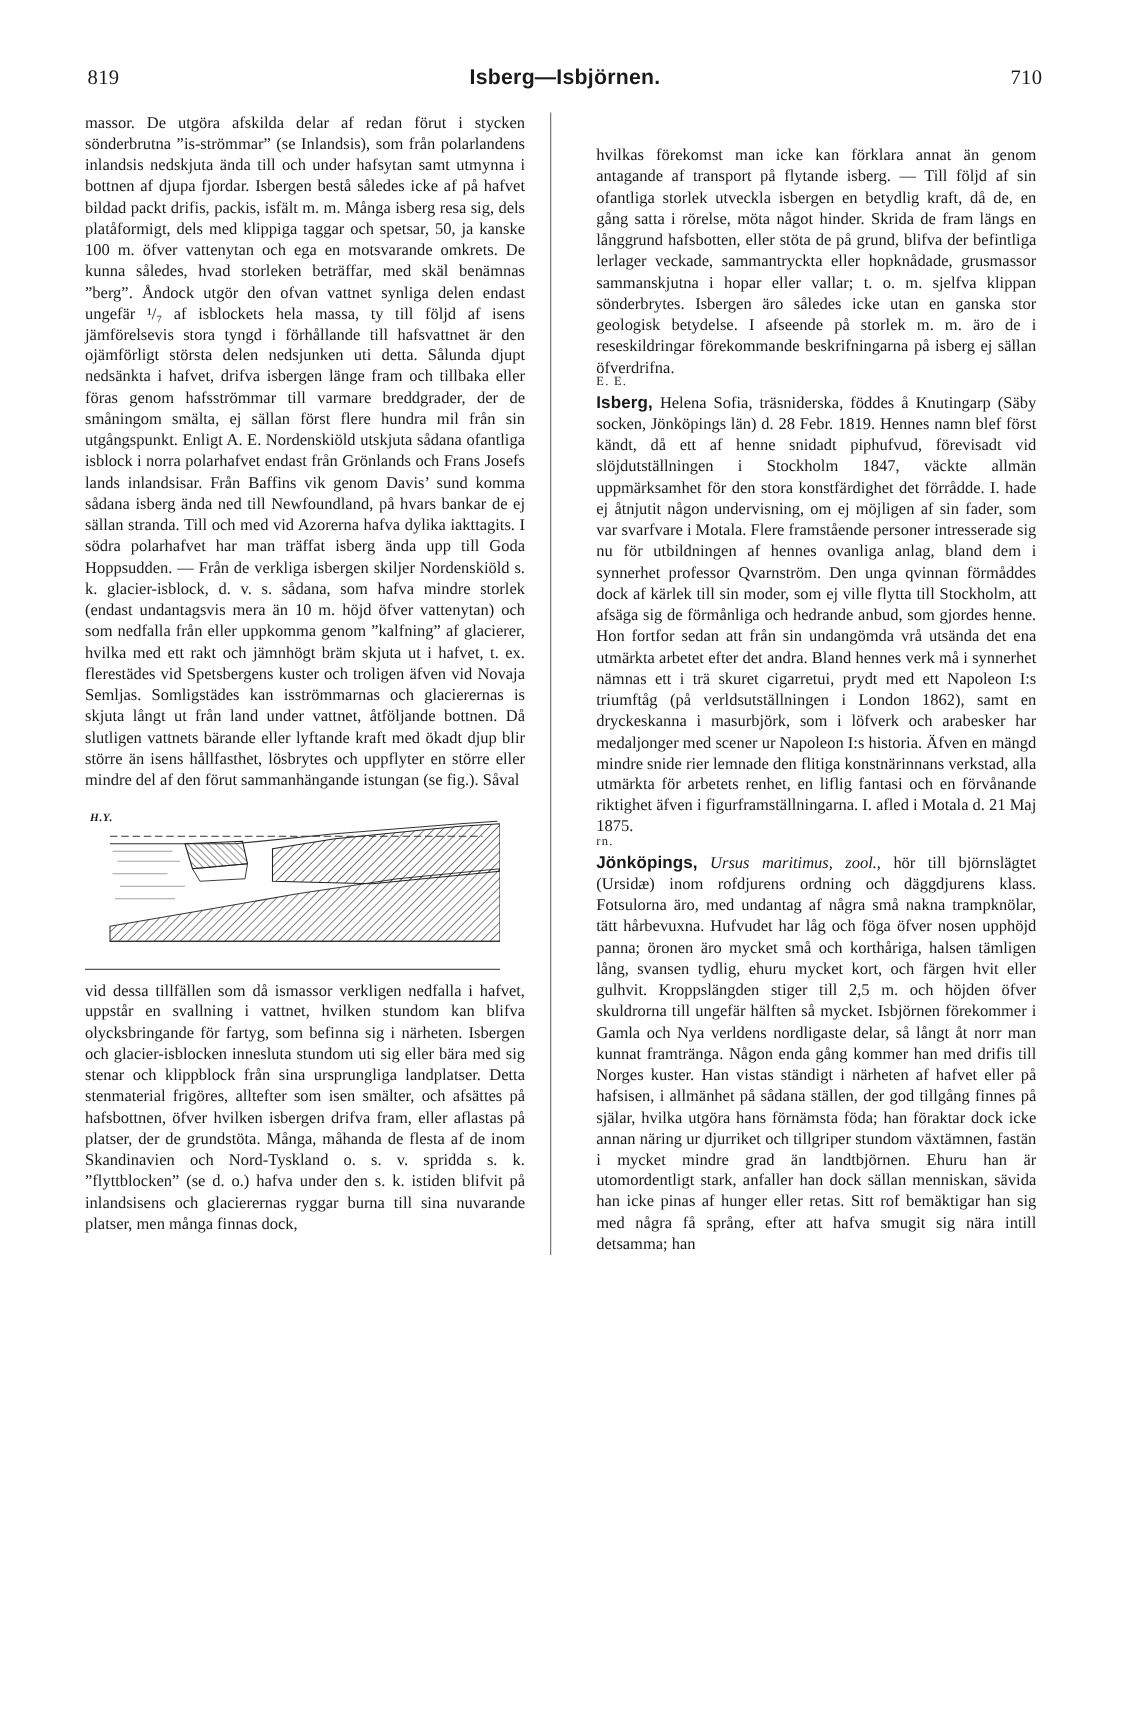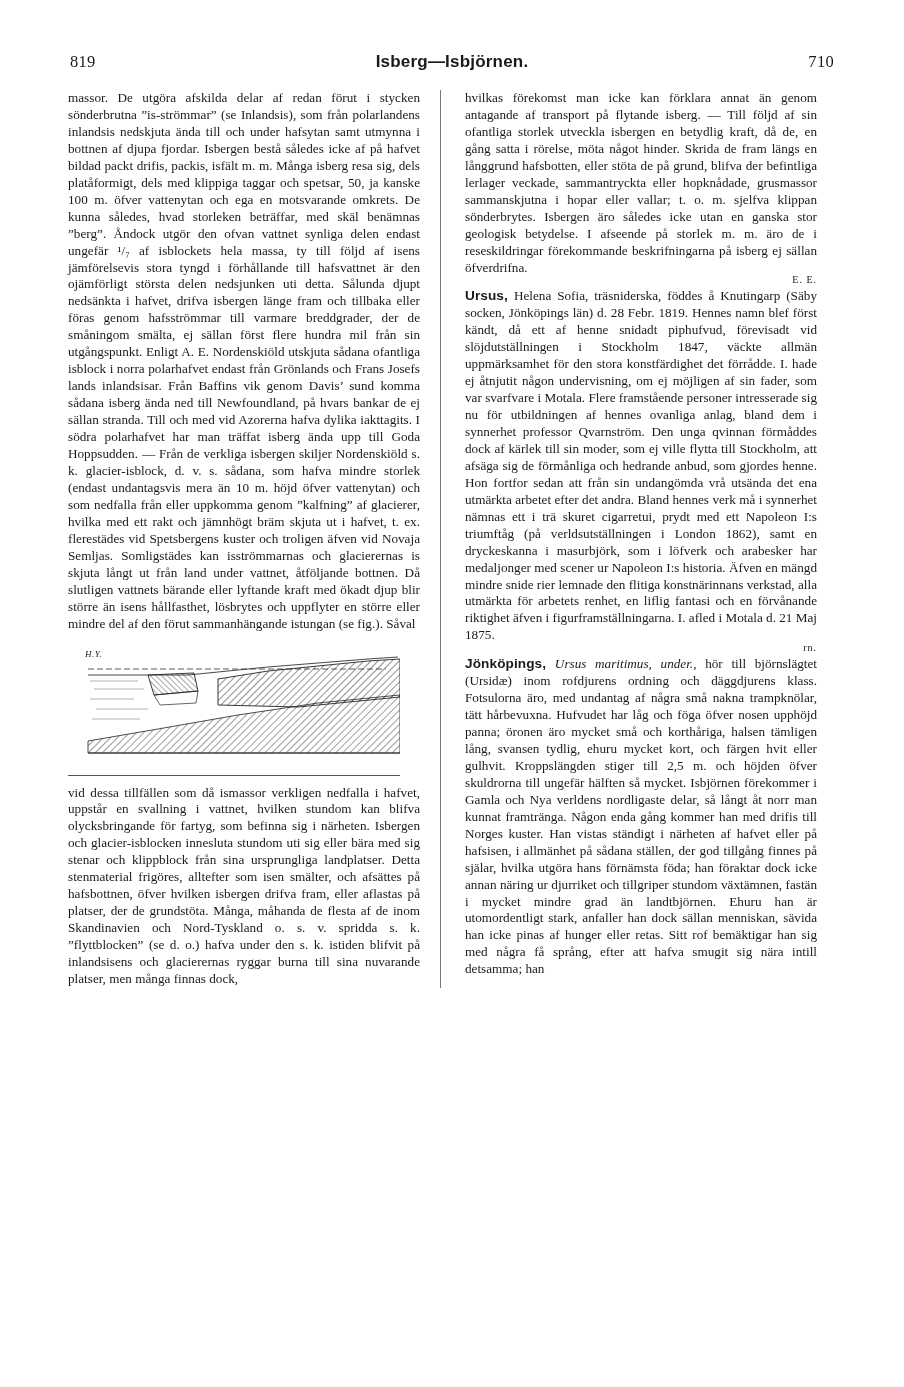--- a/index.html
+++ b/index.html
@@ -34,71 +34,72 @@
   }
   .running-title {
     font-family: "Liberation Sans", sans-serif;
     font-weight: bold;
     font-size: 17px;
     letter-spacing: 0.2px;
     text-align: right;
   }
   .columns {
     display: flex;
-    gap: 4px;
+    gap: 16px;
     position: relative;
   }
   .col {
     width: 352px;
     font-size: 13.2px;
     line-height: 1.285;
     text-align: justify;
     text-justify: inter-word;
     hyphens: manual;
   }
   .col.left {
     padding-right: 20px;
     border-right: 1px solid #7a7a7a;
   }
   .col.right {
     padding-left: 20px;
+    margin-top: 26px;
   }
   .col p {
     margin: 0;
     text-indent: 0;
   }
   .entry-head {
     font-family: "Liberation Sans", sans-serif;
     font-weight: bold;
     font-size: 13.6px;
     letter-spacing: 0.1px;
   }
   .ital {
     font-style: italic;
   }
   .sig {
     display: block;
-    text-align: right;
     font-size: 10px;
     letter-spacing: 1px;
     margin-top: -2px;
   }
   .figure {
     margin: 12px 0 10px 0;
     position: relative;
     width: 330px;
     height: 120px;
   }
   .fig-label {
     position: absolute;
-    left: 17px;
+    left: 4px;
     top: 4px;
     font-size: 9px;
     font-style: italic;
     letter-spacing: 0.5px;
+    font-weight: bold;
   }
   .fig-svg {
     display: block;
   }
   .fig-rule {
     width: 332px;
     height: 1px;
     background: #555;
     margin: 2px 0 9px 0;
   }
@@ -154,26 +155,26 @@
       <div class="fig-rule"></div>
 
       <p>vid dessa tillfällen som då ismassor verkligen nedfalla i hafvet, uppstår en svallning i vattnet, hvilken stundom kan blifva olycksbringande för fartyg, som befinna sig i närheten. Isbergen och glacier-isblocken innesluta stundom uti sig eller bära med sig stenar och klippblock från sina ursprungliga landplatser. Detta stenmaterial frigöres, alltefter som isen smälter, och afsättes på hafsbottnen, öfver hvilken isbergen drifva fram, eller aflastas på platser, der de grundstöta. Många, måhanda de flesta af de inom Skandinavien och Nord-Tyskland o. s. v. spridda s. k. ”flyttblocken” (se d. o.) hafva under den s. k. istiden blifvit på inlandsisens och glacierernas ryggar burna till sina nuvarande platser, men många finnas dock,</p>
     </div>
 
     <div class="col right">
       <p>hvilkas förekomst man icke kan förklara annat än genom antagande af transport på flytande isberg. — Till följd af sin ofantliga storlek utveckla isbergen en betydlig kraft, då de, en gång satta i rörelse, möta något hinder. Skrida de fram längs en långgrund hafsbotten, eller stöta de på grund, blifva der befintliga lerlager veckade, sammantryckta eller hopknådade, grusmassor sammanskjutna i hopar eller vallar; t. o. m. sjelfva klippan sönderbrytes. Isbergen äro således icke utan en ganska stor geologisk betydelse. I afseende på storlek m. m. äro de i reseskildringar förekommande beskrifningarna på isberg ej sällan öfverdrifna.</p>
       <span class="sig">E. E.</span>
 
       <p>
-        <span class="entry-head">Ursus,</span>
+        <span class="entry-head">Isberg,</span>
         <span>Helena Sofia, träsniderska, föddes å Knutingarp (Säby socken, Jönköpings län) d. 28 Febr. 1819. Hennes namn blef först kändt, då ett af henne snidadt piphufvud, förevisadt vid slöjdutställningen i Stockholm 1847, väckte allmän uppmärksamhet för den stora konstfärdighet det förrådde. I. hade ej åtnjutit någon undervisning, om ej möjligen af sin fader, som var svarfvare i Motala. Flere framstående personer intresserade sig nu för utbildningen af hennes ovanliga anlag, bland dem i synnerhet professor Qvarnström. Den unga qvinnan förmåddes dock af kärlek till sin moder, som ej ville flytta till Stockholm, att afsäga sig de förmånliga och hedrande anbud, som gjordes henne. Hon fortfor sedan att från sin undangömda vrå utsända det ena utmärkta arbetet efter det andra. Bland hennes verk må i synnerhet nämnas ett i trä skuret cigarretui, prydt med ett Napoleon I:s triumftåg (på verldsutställningen i London 1862), samt en dryckeskanna i masurbjörk, som i löfverk och arabesker har medaljonger med scener ur Napoleon I:s historia. Äfven en mängd mindre snide rier lemnade den flitiga konstnärinnans verkstad, alla utmärkta för arbetets renhet, en liflig fantasi och en förvånande riktighet äfven i figurframställningarna. I. afled i Motala d. 21 Maj 1875.</span>
       </p>
       <span class="sig">rn.</span>
 
       <p>
         <span class="entry-head">Jönköpings,</span>
-        <span class="ital">Ursus maritimus, under.,</span>
+        <span class="ital">Ursus maritimus, zool.,</span>
         <span>hör till björnslägtet (Ursidæ) inom rofdjurens ordning och däggdjurens klass. Fotsulorna äro, med undantag af några små nakna trampknölar, tätt hårbevuxna. Hufvudet har låg och föga öfver nosen upphöjd panna; öronen äro mycket små och korthåriga, halsen tämligen lång, svansen tydlig, ehuru mycket kort, och färgen hvit eller gulhvit. Kroppslängden stiger till 2,5 m. och höjden öfver skuldrorna till ungefär hälften så mycket. Isbjörnen förekommer i Gamla och Nya verldens nordligaste delar, så långt åt norr man kunnat framtränga. Någon enda gång kommer han med drifis till Norges kuster. Han vistas ständigt i närheten af hafvet eller på hafsisen, i allmänhet på sådana ställen, der god tillgång finnes på själar, hvilka utgöra hans förnämsta föda; han föraktar dock icke annan näring ur djurriket och tillgriper stundom växtämnen, fastän i mycket mindre grad än landtbjörnen. Ehuru han är utomordentligt stark, anfaller han dock sällan menniskan, sävida han icke pinas af hunger eller retas. Sitt rof bemäktigar han sig med några få språng, efter att hafva smugit sig nära intill detsamma; han</span>
       </p>
     </div>
 
   </div>
 </div>
 
 </body></html>

